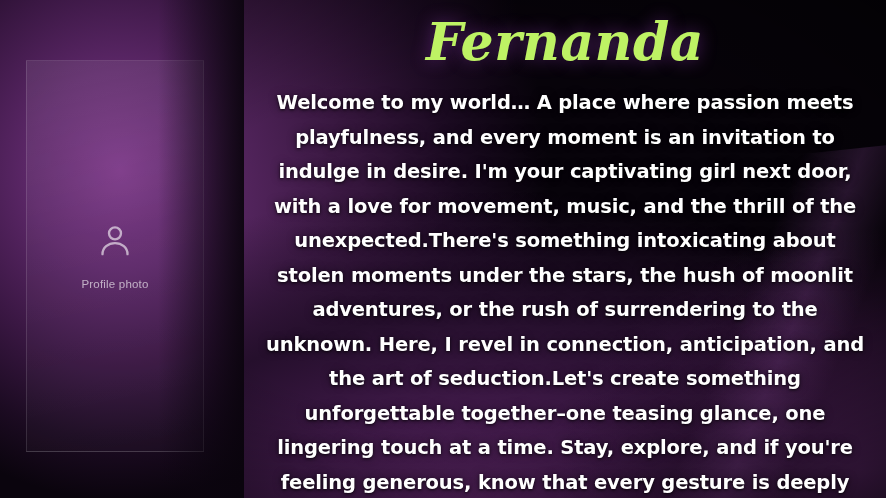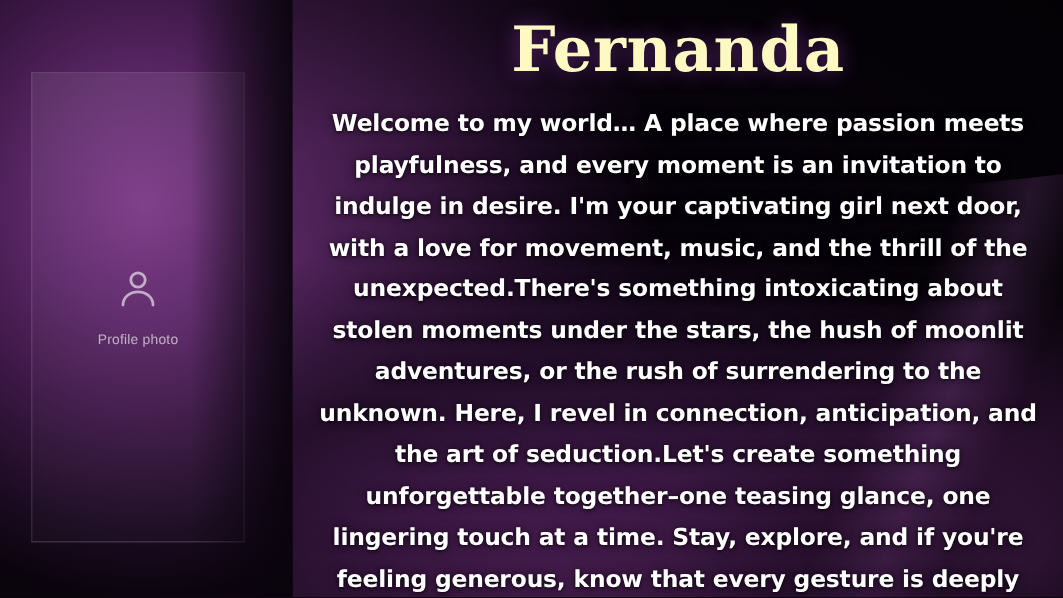--- a/index.html
+++ b/index.html
@@ -137,23 +137,24 @@
   }
 
   .title {
     margin: 0;
     padding-top: 16px;
     font-family: "DejaVu Serif", serif;
     font-weight: 700;
     font-size: 52px;
     line-height: 1;
     letter-spacing: 0.5px;
-    color: #fef9c3;
+    color: #bef264;
     text-align: center;
     text-shadow: 0 0 18px rgba(170,70,210,0.45);
+    font-style: italic;
   }
 
   .bio {
     margin: 0;
     padding: 18px 10px 0 10px;
     width: 100%;
     box-sizing: border-box;
     text-align: center;
     color: #ffffff;
     font-family: "DejaVu Sans", sans-serif;

